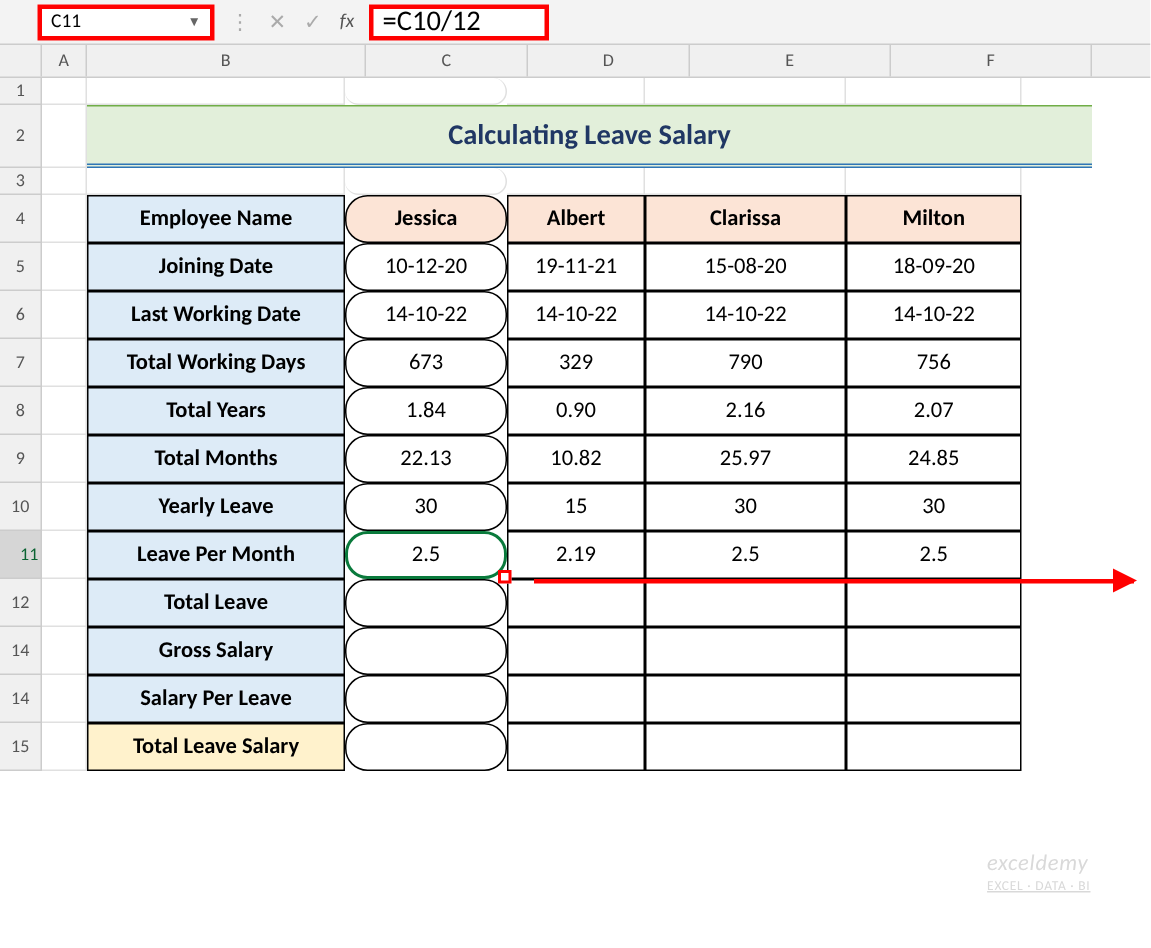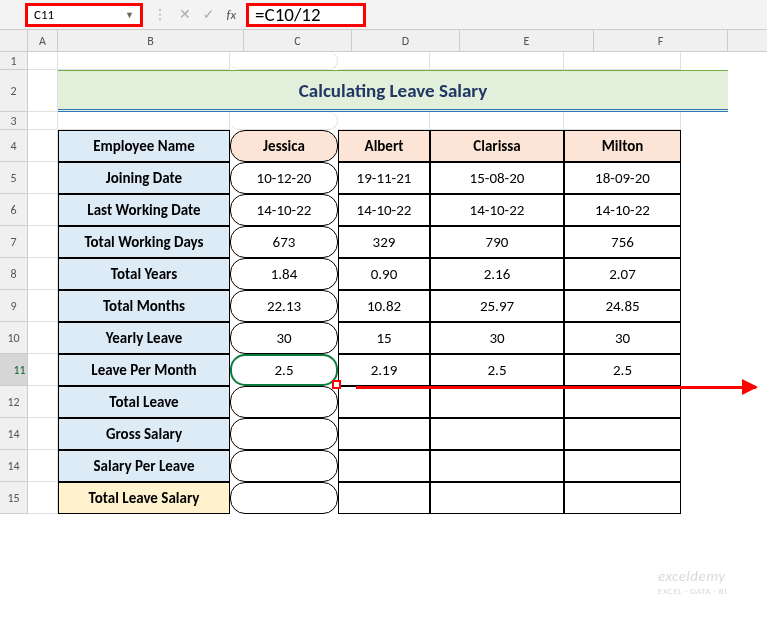--- a/index.html
+++ b/index.html
@@ -35,21 +35,21 @@
 .hdr-yellow { background: #fff2cc; font-weight: bold; }
 .tbl-row-hdr { justify-content: center; font-weight: bold; }
 
 .active-cell { border: 2px solid #0a7a3c !important; position: relative; }
 .fill-handle { position: absolute; right: -5px; bottom: -5px; width: 9px; height: 9px; background: #fff; border: 2px solid #ff0000; z-index: 10; }
 
 .red-arrow { position: absolute; top: 386px; left: 356px; width: 400px; height: 3px; background: #ff0000; z-index: 5; }
 .red-arrow::after { content: ''; position: absolute; right: -2px; top: -7px; border-left: 16px solid #ff0000; border-top: 8px solid transparent; border-bottom: 8px solid transparent; }
 
 .watermark { position: absolute; right: 40px; bottom: 36px; font-size: 15px; color: #d9d9d9; font-style: italic; letter-spacing: 0.5px; }
-.watermark .sub { font-size: 9px; display: block; text-align: right; font-style: normal; }
+.watermark .sub { font-size: 9px; display: block; text-align: right; font-style: normal; text-decoration: underline; }
 </style>
 </head>
 <body>
 
 <div class="formula-bar">
   <div class="name-box">
     <span>C11</span>
     <span class="dd">▼</span>
   </div>
   <div class="fb-icons">

